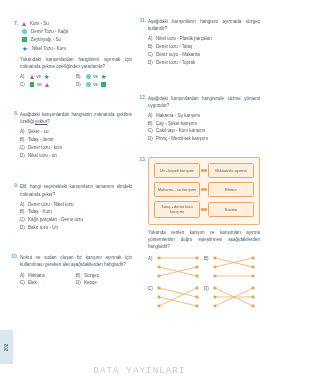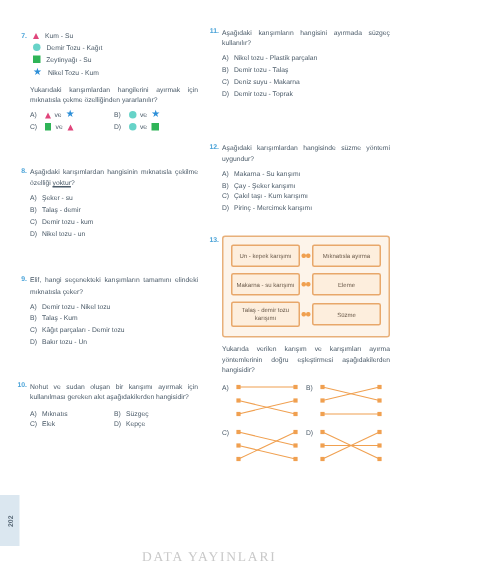--- a/index.html
+++ b/index.html
@@ -108,21 +108,21 @@
   }
   .pagetab span{
     font-size:4.6px;color:#5a6a78;font-weight:bold;
     transform:rotate(-90deg);white-space:nowrap;
   }
 
   
   .watermark{
     position:absolute;left:12px;right:0;bottom:4px;
     text-align:center;
-    font-family:Liberation Serif, serif;
+    font-family:Liberation Mono, monospace;
     font-size:9px;letter-spacing:1.2px;
     color:#c9c9c9;
   }
 </style>
 </head>
 <body>
 
 <div class="page">
 
   <div class="col col-left" style="top:18px;">

